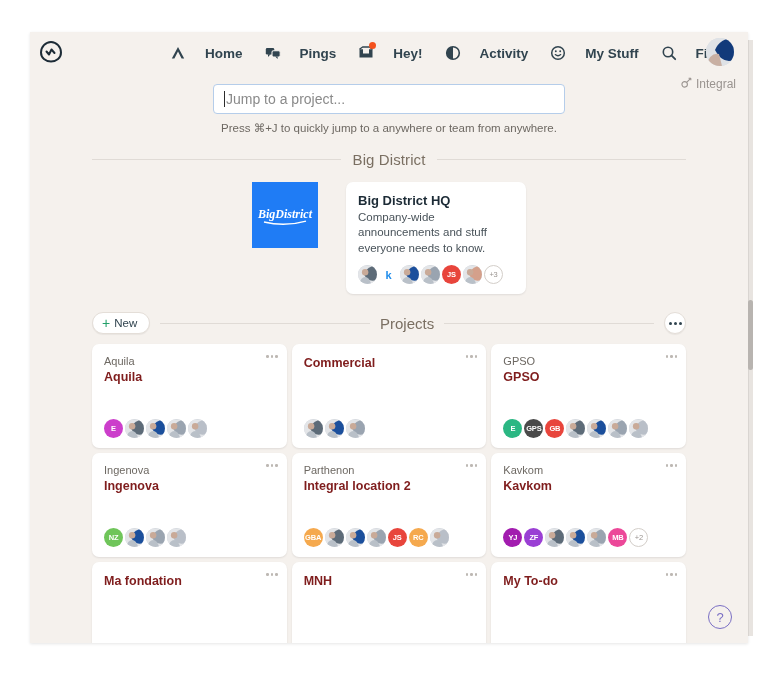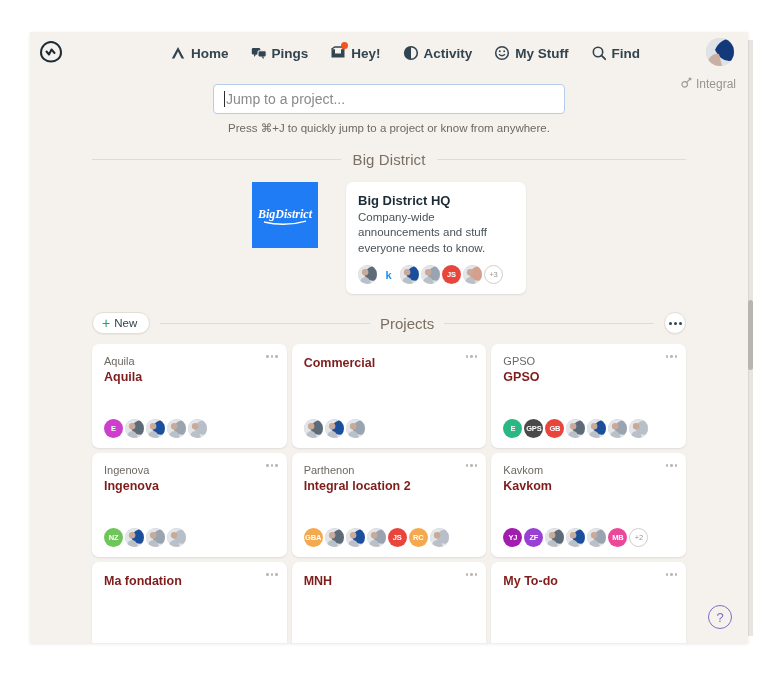--- a/index.html
+++ b/index.html
@@ -62,21 +62,21 @@
     left: 140px;
     top: 0;
     height: 42px;
     display: flex;
     align-items: center;
     gap: 22px;
   }
   .nav-item {
     display: flex;
     align-items: center;
-    gap: 5px;
+    gap: 19px;
     color: #31444f;
     font-size: 13.5px;
     font-weight: bold;
     cursor: pointer;
     text-decoration: none;
     white-space: nowrap;
   }
   .nav-icon { width: 16px; height: 16px; display:block; position: relative; }
   .badge-dot {
     position: absolute;
@@ -425,21 +425,21 @@
       </svg>
     </span>
     <span>Integral</span>
   </a>
 
   <div id="jump-wrap">
     <div id="jump-input">
       <span id="jump-caret"></span>
       <span>Jump to a project...</span>
     </div>
-    <div id="jump-hint">Press ⌘+J to quickly jump to a project or know from anywhere.</div>
+    <div id="jump-hint">Press ⌘+J to quickly jump to a anywhere or team from anywhere.</div>
   </div>
 
   <div class="section-rule">
     <div class="line"></div>
     <div class="title">Big District</div>
     <div class="line"></div>
   </div>
 
   <div id="hq-row">
     <div id="hq-logo" style="background: rgb(31, 124, 245);">

